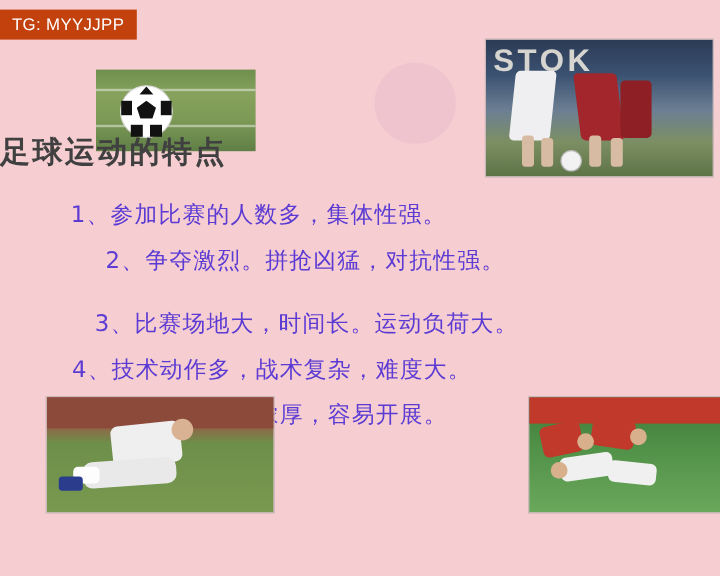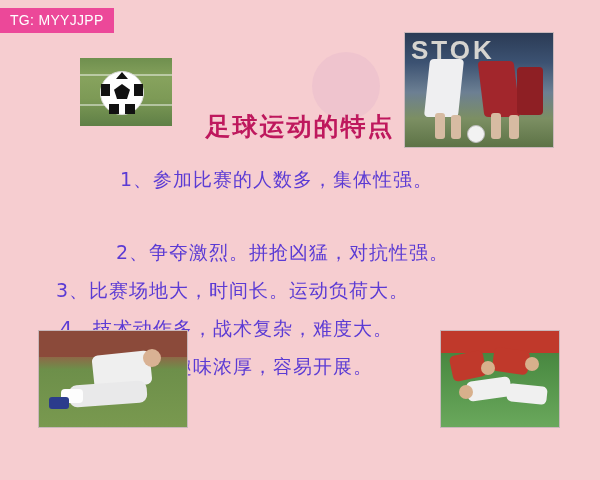--- a/index.html
+++ b/index.html
@@ -19,21 +19,21 @@
     height: 480px;
     background: #f6cdd0;
     overflow: hidden;
   }
 
   
   #tg-tag {
     position: absolute;
     left: 0px;
     top: 8px;
-    background: #ec4899;
+    background: #c2410c;
     color: #ffffff;
     font-size: 14px;
     font-family: "Liberation Sans", sans-serif;
     padding: 4px 10px 5px 10px;
     letter-spacing: 0.3px;
     white-space: nowrap;
   }
 
   
   #url-tag {
@@ -59,54 +59,55 @@
     border-radius: 50%;
     background: #efc4ce;
   }
 
   
   #title {
     position: absolute;
     left: 0;
     top: 110px;
     width: 600px;
-    text-align: center;
+    text-align: left;
     font-family: "DejaVu Sans", sans-serif;
     font-size: 25px;
     font-weight: bold;
-    color: #be185d;
+    color: #404040;
     letter-spacing: 2px;
   }
 
   
   #lines {
     position: absolute;
     left: 0;
     top: 160px;
     width: 600px;
   }
   .line {
     font-family: "DejaVu Sans", sans-serif;
     font-size: 19px;
     color: #5b3bd4;
     letter-spacing: 1px;
     height: 38px;
     line-height: 38px;
     white-space: nowrap;
   }
-  .l1 { padding-left: 120px; }
-  .l2 { padding-left: 116px; margin-top: 35px; }
-  .l3 { padding-left: 56px; }
+  .l1 { padding-left: 59px; }
+  .l2 { padding-left: 88px; }
+  .l3 { padding-left: 79px; margin-top: 15px; }
   .l4 { padding-left: 60px; }
   .l5 { padding-left: 140px; }
 
   
   .photo {
     position: absolute;
     overflow: hidden;
+    padding-left: 41px;
   }
 
   
   #photo-ball {
     left: 80px;
     top: 58px;
     width: 92px;
     height: 68px;
     background:
       linear-gradient(180deg, #6f8f4e 0%, #86a25d 30%, #7d9a56 60%, #5f7f46 100%);

